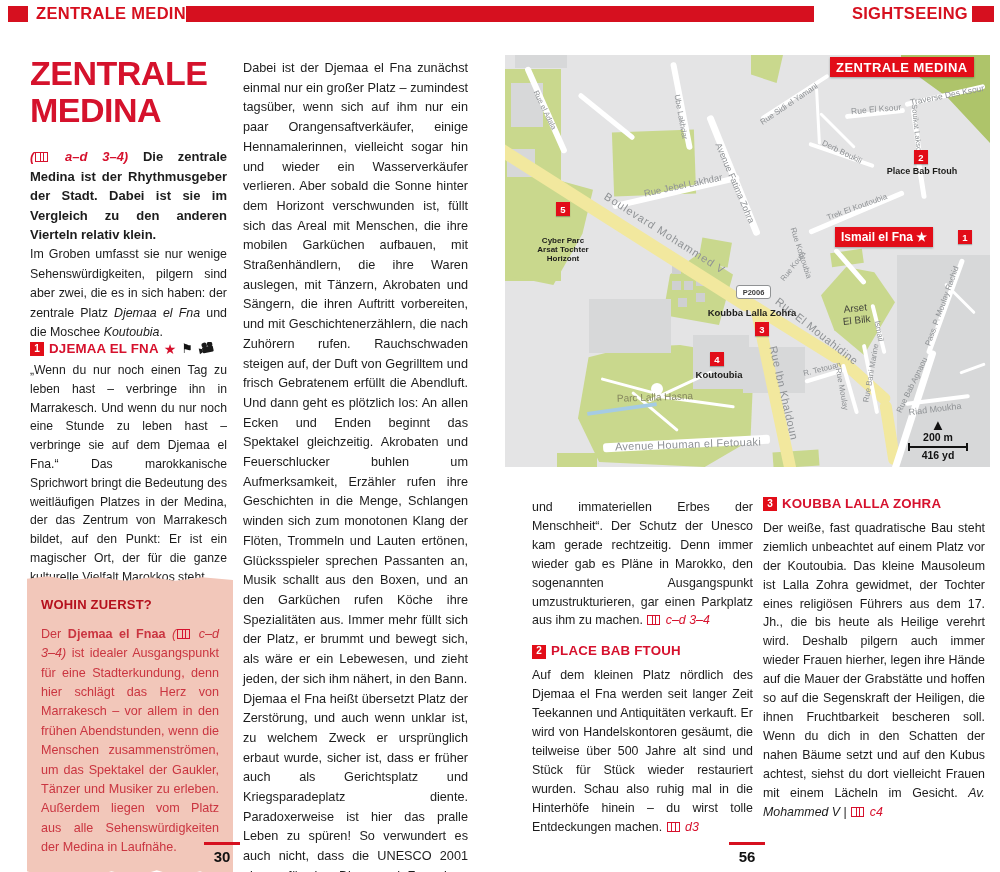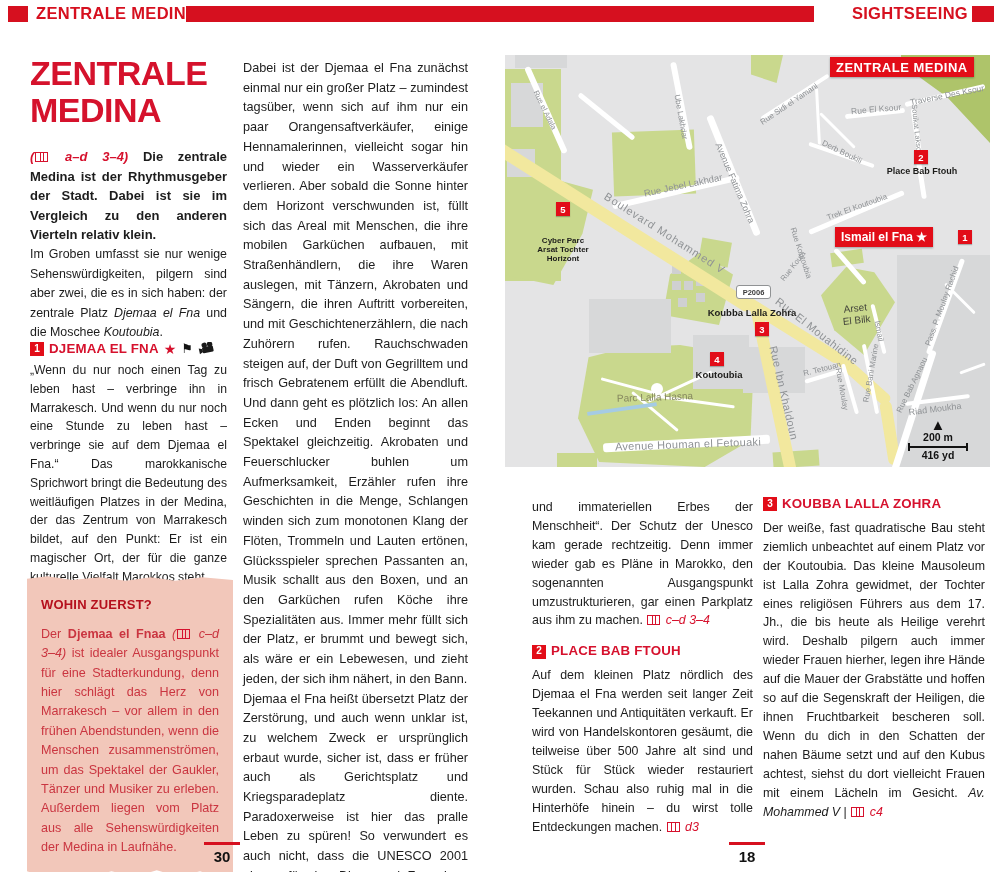--- a/index.html
+++ b/index.html
@@ -257,13 +257,13 @@
   <div class="col" id="colB">
     <div class="sect-head">
       <span class="sq">3</span>
       <span class="sect-title">KOUBBA LALLA ZOHRA</span>
     </div>
     <p><span>Der weiße, fast quadratische Bau steht ziemlich unbeachtet auf einem Platz vor der Koutoubia. Das kleine Mausoleum ist Lalla Zohra gewidmet, der Tochter eines religiösen Führers aus dem 17. Jh., die bis heute als Heilige verehrt wird. Deshalb pilgern auch immer wieder Frauen hierher, legen ihre Hände auf die Mauer der Grabstätte und hoffen so auf die Segenskraft der Heiligen, die ihnen Fruchtbarkeit bescheren soll. Wenn du dich in den Schatten der nahen Bäume setzt und auf den Kubus achtest, siehst du dort vielleicht Frauen mit einem Lächeln im Gesicht. </span><span class="seg-i">Av. Mohammed V</span><span> | </span><span class="mapicon"></span><span class="seg-redi"> c4</span></p>
   </div>
 </div>
 
 <div class="pagenum" id="pn-left">30</div>
-<div class="pagenum" id="pn-right">18</div>
+<div class="pagenum" id="pn-right">56</div>
 
 </body></html>

